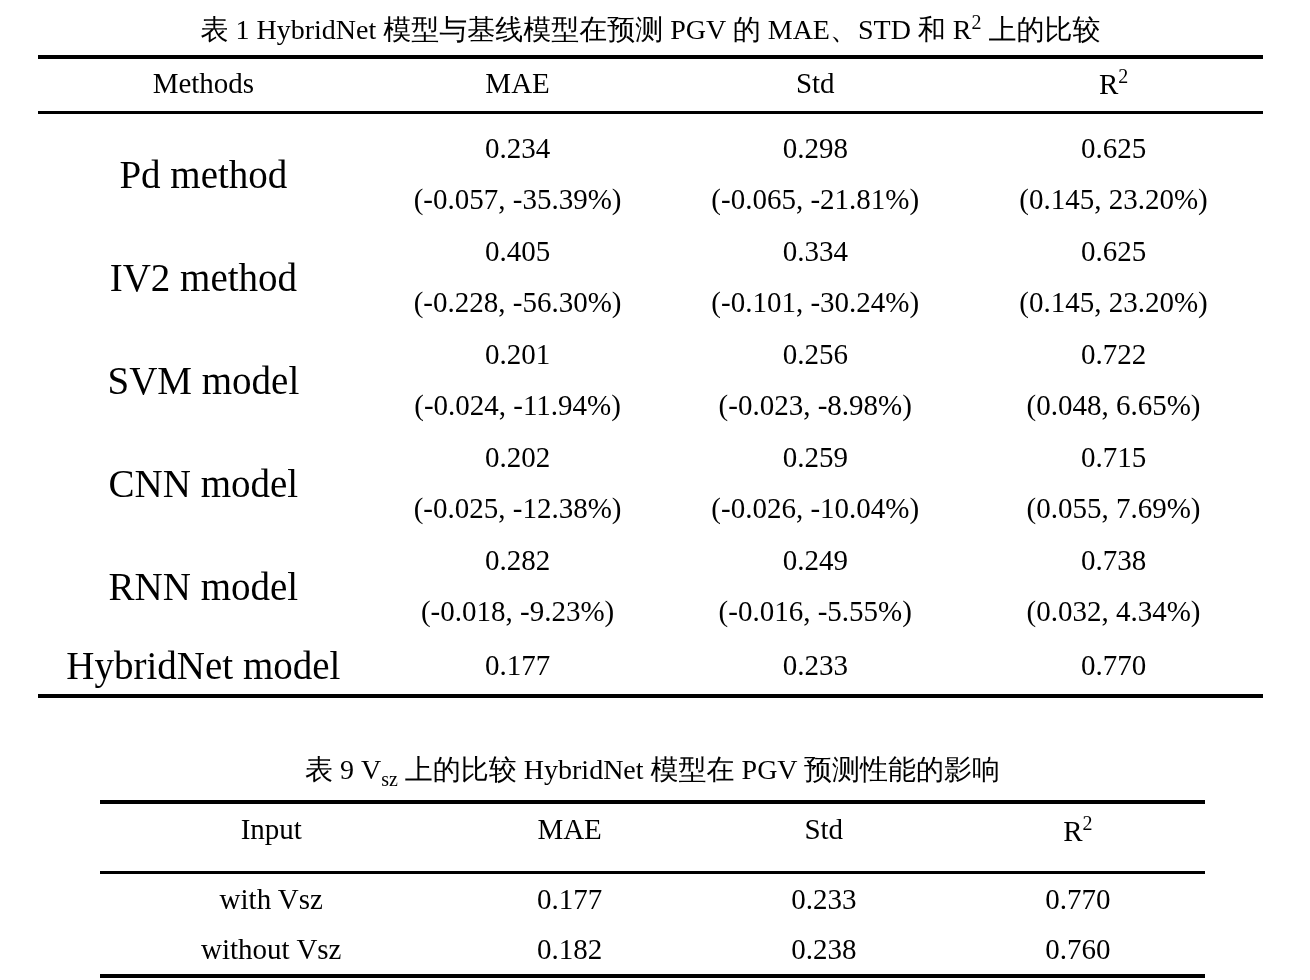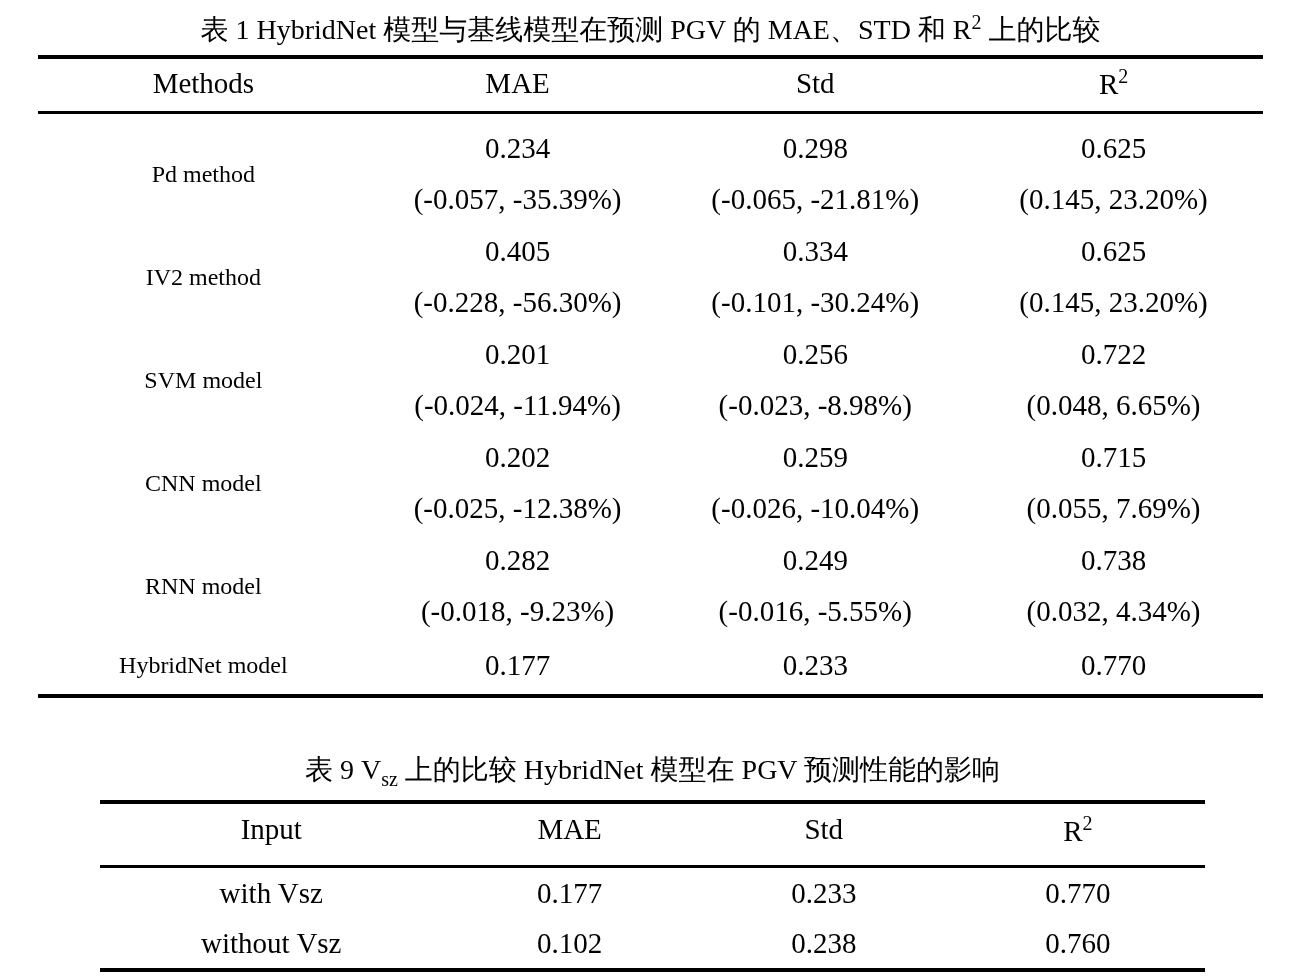--- a/index.html
+++ b/index.html
@@ -50,21 +50,21 @@
   }
   .t1 thead th.col-method { text-align: center; }
   .t1 td {
     font-size: 29px;
     text-align: center;
     padding: 0;
     vertical-align: middle;
   }
   .t1 td.label {
     text-align: center;
-    font-size: 24px;
+    font-size: 39px;
   }
   .t1 tr.top-line td { padding-top: 9px; }
   .t1 tr.val-row td { height: 51px; }
   .t1 tr.pct-row td { height: 52px; }
   .t1 tr.last-row td {
     height: 56px;
     border-bottom: 4px solid #000;
   }
 
   .sup { font-size: 20px; vertical-align: super; }
@@ -74,21 +74,21 @@
   .table2-wrap {
     position: absolute;
     left: 100px;
     top: 752px;
     width: 1105px;
   }
   .t2 { width: 100%; table-layout: fixed; }
   .t2 thead th {
     font-weight: normal;
     font-size: 29px;
-    padding: 8px 0 18px 0;
+    padding: 8px 0 24px 0;
     text-align: center;
     border-top: 4px solid #000;
     border-bottom: 3px solid #000;
   }
   .t2 td {
     font-size: 29px;
     text-align: center;
     height: 50px;
     padding: 0;
   }
@@ -218,21 +218,21 @@
       </thead>
       <tbody>
         <tr>
           <td>with Vsz</td>
           <td>0.177</td>
           <td>0.233</td>
           <td>0.770</td>
         </tr>
         <tr>
           <td>without Vsz</td>
-          <td>0.102</td>
+          <td>0.182</td>
           <td>0.238</td>
           <td>0.760</td>
         </tr>
       </tbody>
     </table>
   </div>
 
 </div>
 
 </body></html>

